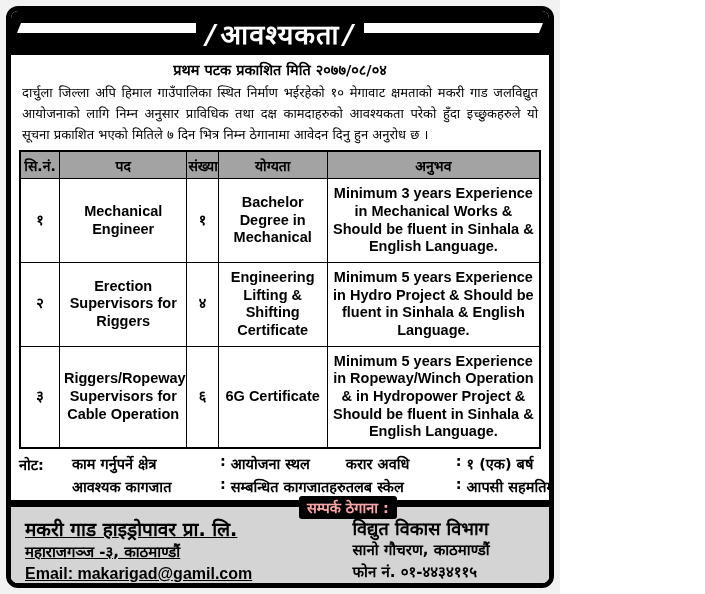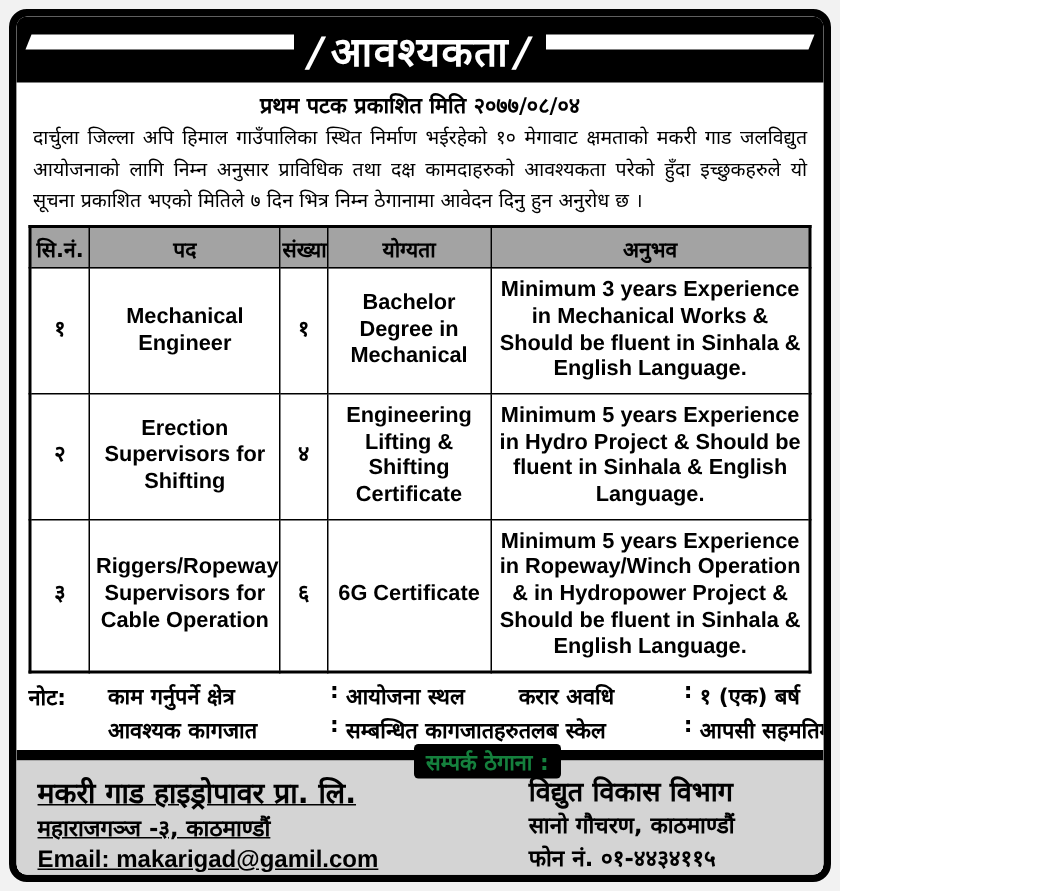--- a/index.html
+++ b/index.html
@@ -169,24 +169,24 @@
   }
   .contact {
     position: relative;
     flex: 1 1 auto;
     background: #d4d4d4;
     display: flex;
     padding: 10px 12px 6px 14px;
   }
   .contact-badge {
     position: absolute;
-    left: 265px;
+    left: 288px;
     top: -11px;
     background: #000;
-    color: #15803d;
+    color: #fca5a5;
     font-family: "DejaVu Sans", sans-serif;
     font-weight: bold;
     font-size: 14.5px;
     padding: 1px 8px 2px 8px;
     border-radius: 3px;
     white-space: nowrap;
     z-index: 4;
   }
   .contact-col { display: flex; flex-direction: column; }
   .contact-col.left  { flex: 0 0 62%; text-decoration: underline; }
@@ -252,21 +252,21 @@
           <tbody>
             <tr>
               <td class="c-sn">१</td>
               <td>Mechanical Engineer</td>
               <td class="c-num">१</td>
               <td>Bachelor Degree in Mechanical</td>
               <td>Minimum 3 years Experience in Mechanical Works &amp; Should be fluent in Sinhala &amp; English Language.</td>
             </tr>
             <tr>
               <td class="c-sn">२</td>
-              <td>Erection Supervisors for Shifting</td>
+              <td>Erection Supervisors for Riggers</td>
               <td class="c-num">४</td>
               <td>Engineering Lifting &amp; Shifting Certificate</td>
               <td>Minimum 5 years Experience in Hydro Project &amp; Should be fluent in Sinhala &amp; English Language.</td>
             </tr>
             <tr>
               <td class="c-sn">३</td>
               <td>Riggers/Ropeway Supervisors for Cable Operation</td>
               <td class="c-num">६</td>
               <td>6G Certificate</td>
               <td>Minimum 5 years Experience in Ropeway/Winch Operation &amp; in Hydropower Project &amp; Should be fluent in Sinhala &amp; English Language.</td>

